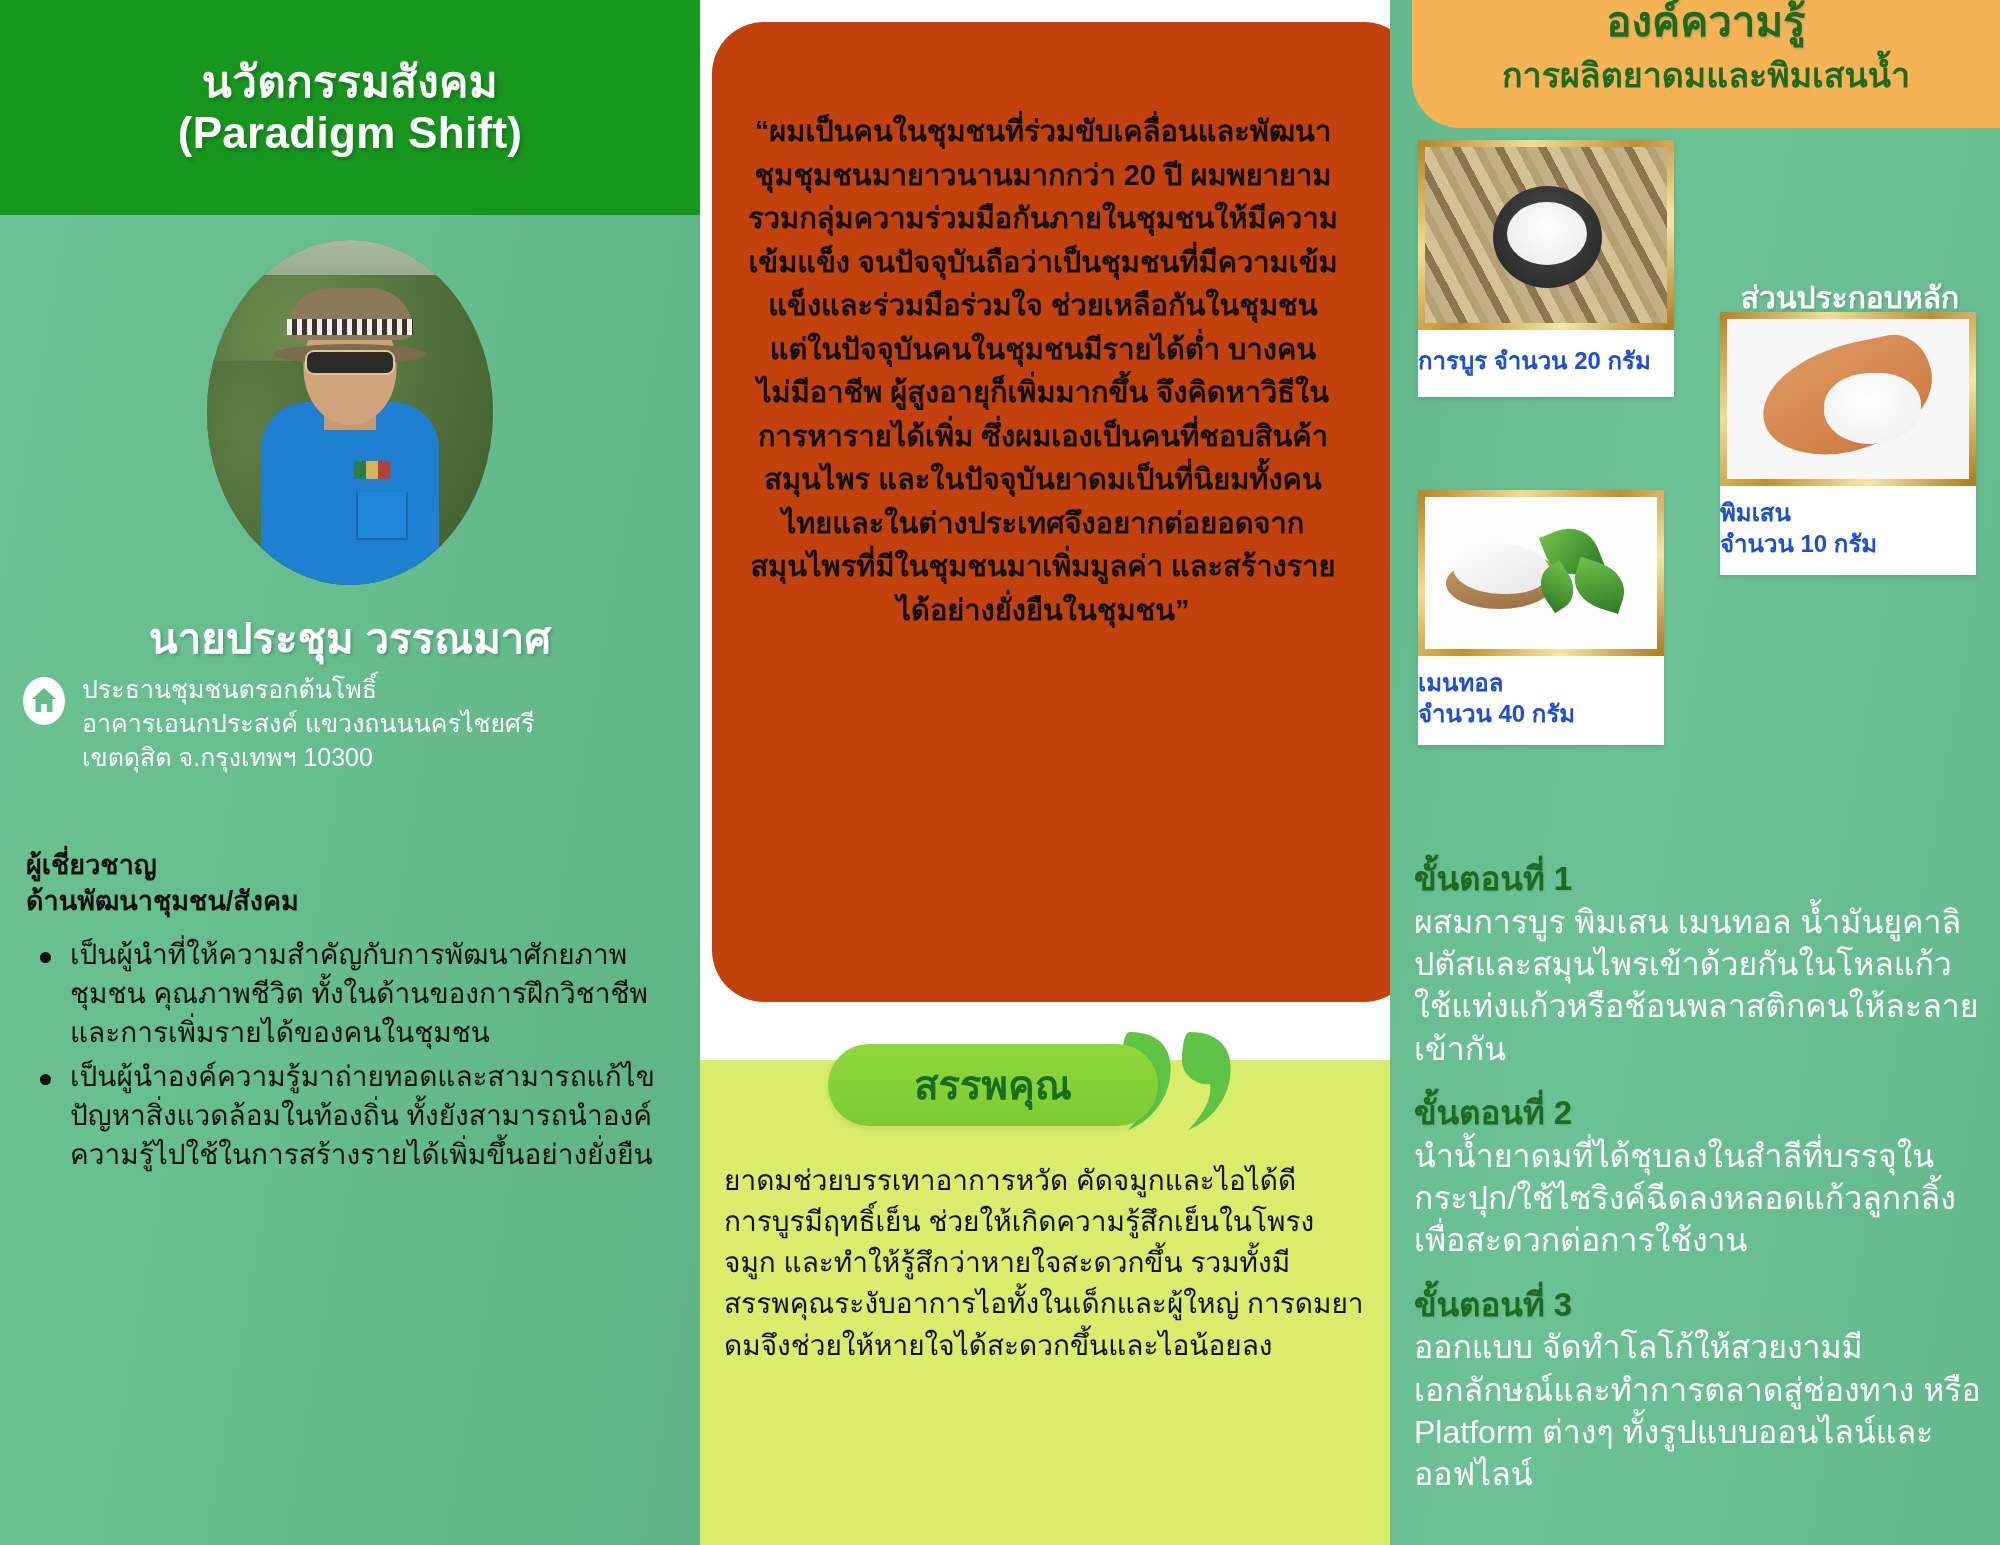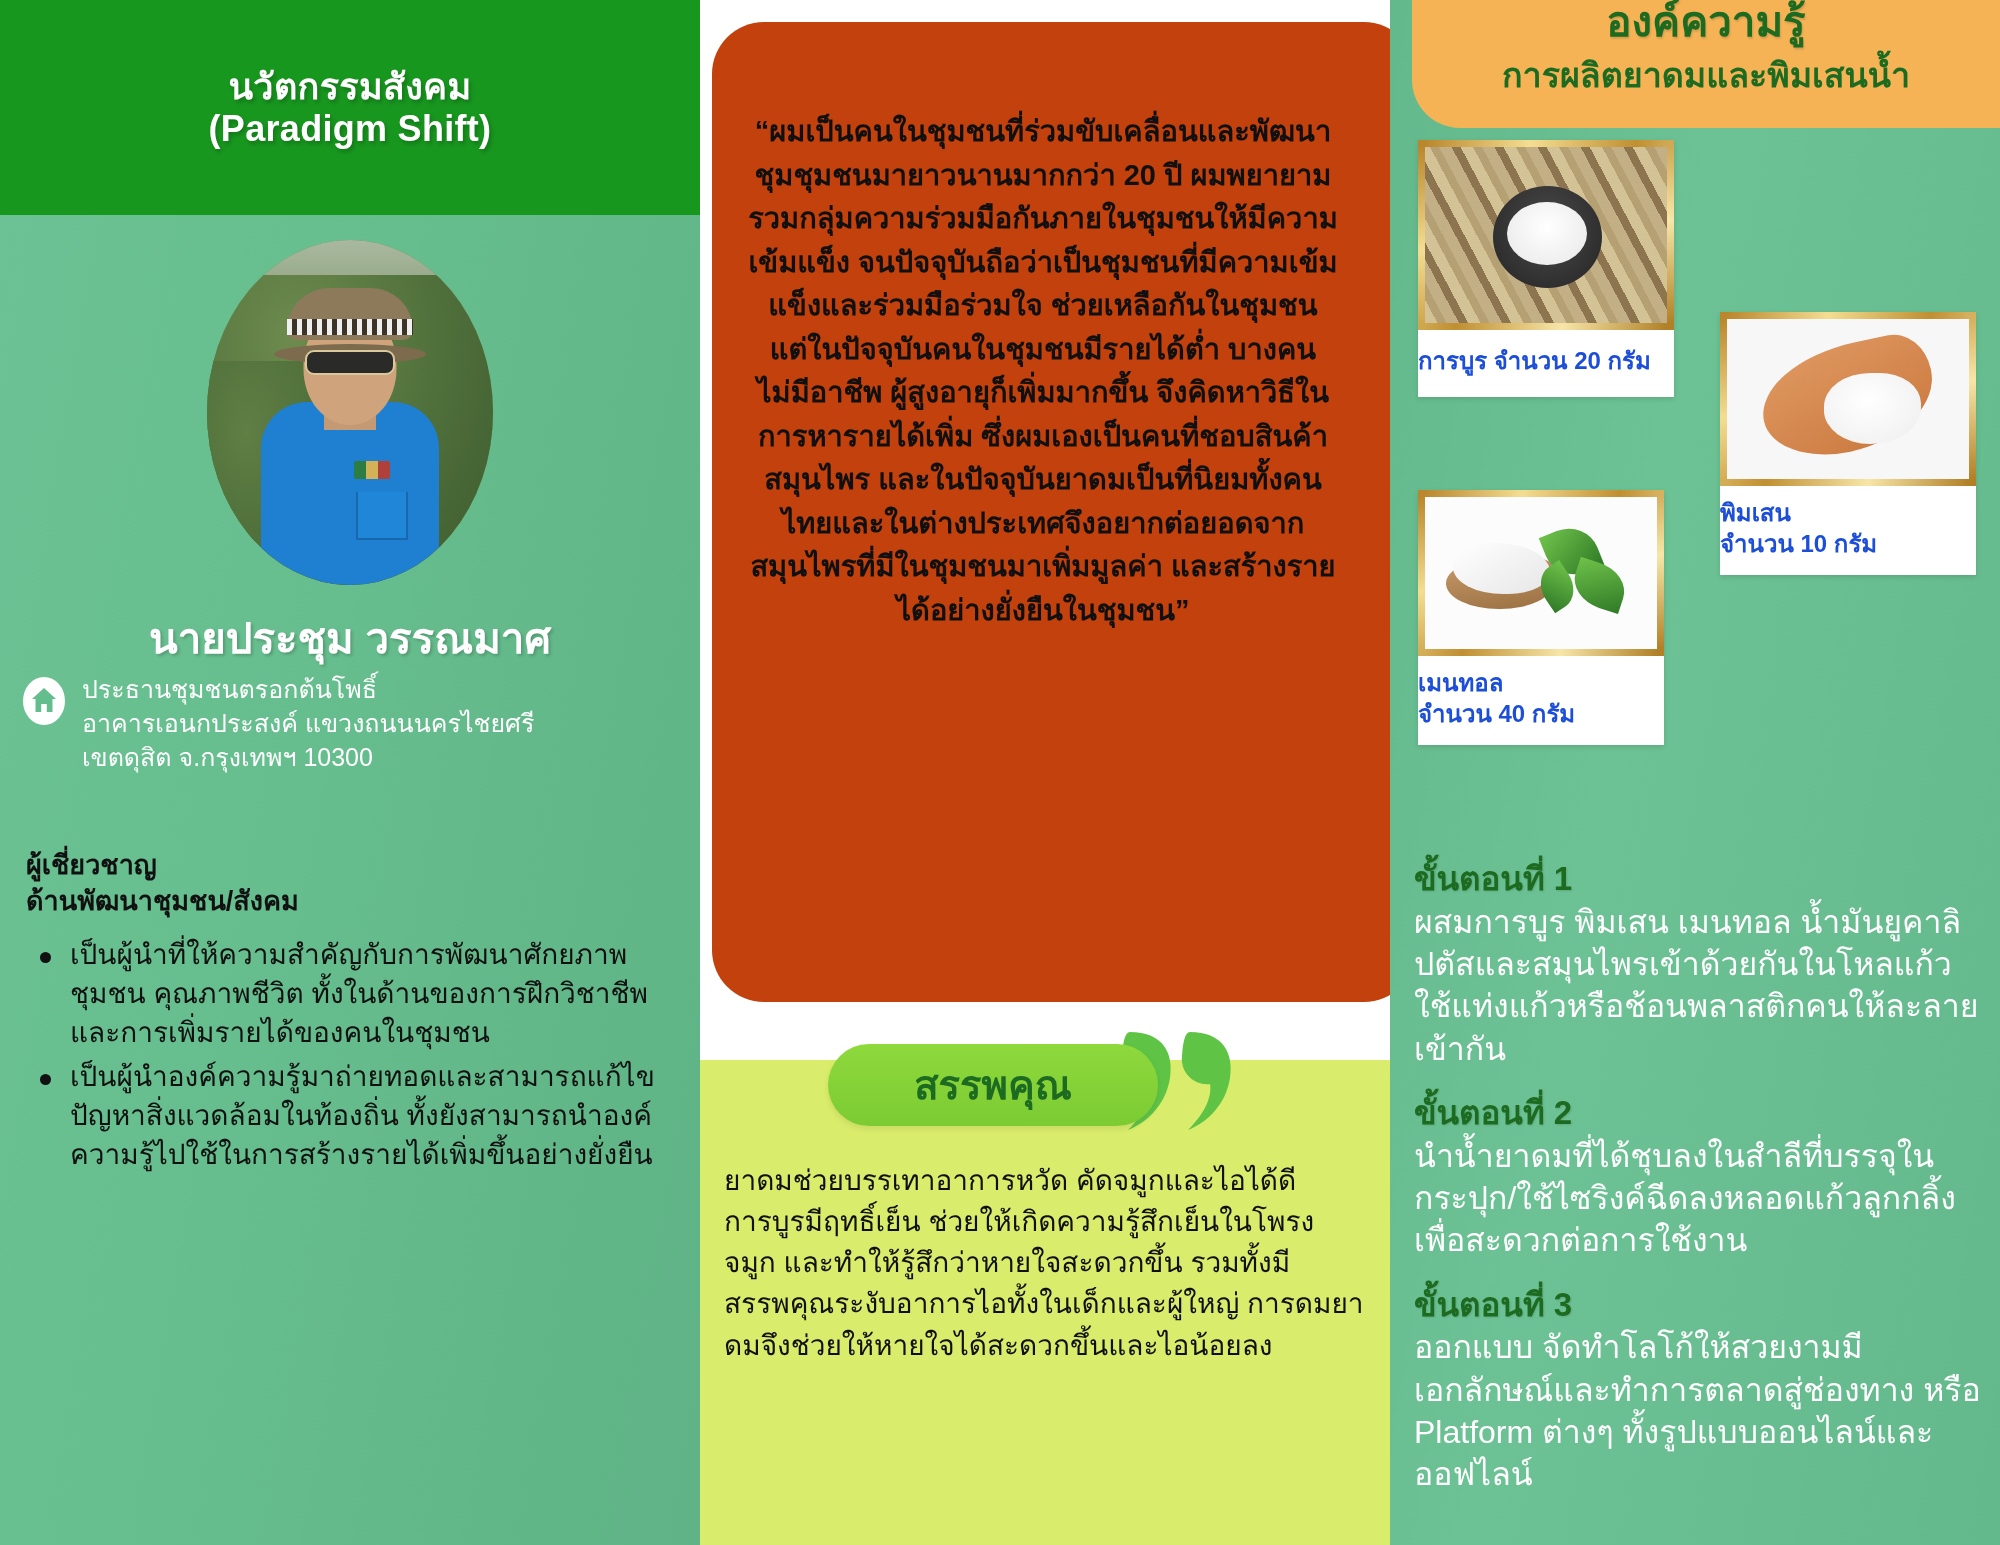--- a/index.html
+++ b/index.html
@@ -14,21 +14,21 @@
   #left-col{
     position:absolute;left:0;top:0;width:700px;height:1545px;
     background:linear-gradient(100deg,#6cc294 0%,#66bd8d 45%,#5fb386 100%);
   }
   #left-header{
     position:absolute;left:0;top:0;width:700px;height:215px;
     background:#18971f;
     display:flex;flex-direction:column;align-items:center;justify-content:center;
   }
   #left-header .ttl{
-    color:#ffffff;font-weight:bold;font-size:36px;line-height:1.14;
+    color:#ffffff;font-weight:bold;font-size:44px;line-height:1.14;
     text-align:center;letter-spacing:.3px;
     text-shadow:2px 3px 4px rgba(0,0,0,.22);
   }
   #portrait-wrap{
     position:absolute;left:calc(50% - 143px);top:240px;
     width:286px;height:345px;border-radius:50%;overflow:hidden;
   }
   #portrait{width:100%;height:100%;position:relative;background:#5e8a4a;}
   .p-sky{position:absolute;left:0;top:0;width:100%;height:30%;
      background:linear-gradient(180deg,#a9b9a0,#7d9467);}
@@ -254,20 +254,21 @@
     <div id="benefit-text">ยาดมช่วยบรรเทาอาการหวัด คัดจมูกและไอได้ดี การบูรมีฤทธิ์เย็น ช่วยให้เกิดความรู้สึกเย็นในโพรงจมูก และทำให้รู้สึกว่าหายใจสะดวกขึ้น รวมทั้งมีสรรพคุณระงับอาการไอทั้งในเด็กและผู้ใหญ่ การดมยาดมจึงช่วยให้หายใจได้สะดวกขึ้นและไอน้อยลง</div>
   </div>
 
   <div id="right-col">
 
     <div id="right-header">
       <div class="rh1">องค์ความรู้</div>
       <div class="rh2">การผลิตยาดมและพิมเสนน้ำ</div>
     </div>
 
+    <div id="ing-label">ส่วนประกอบหลัก</div>
 
     <div class="ing-card" id="card1">
       <div class="ing-photo">
         <div class="herb-bg"></div>
           <div class="herb-bowl"></div>
           <div class="herb-salt"></div>
       </div>
       <div class="ing-cap">การบูร จำนวน 20 กรัม</div>
     </div>
 

